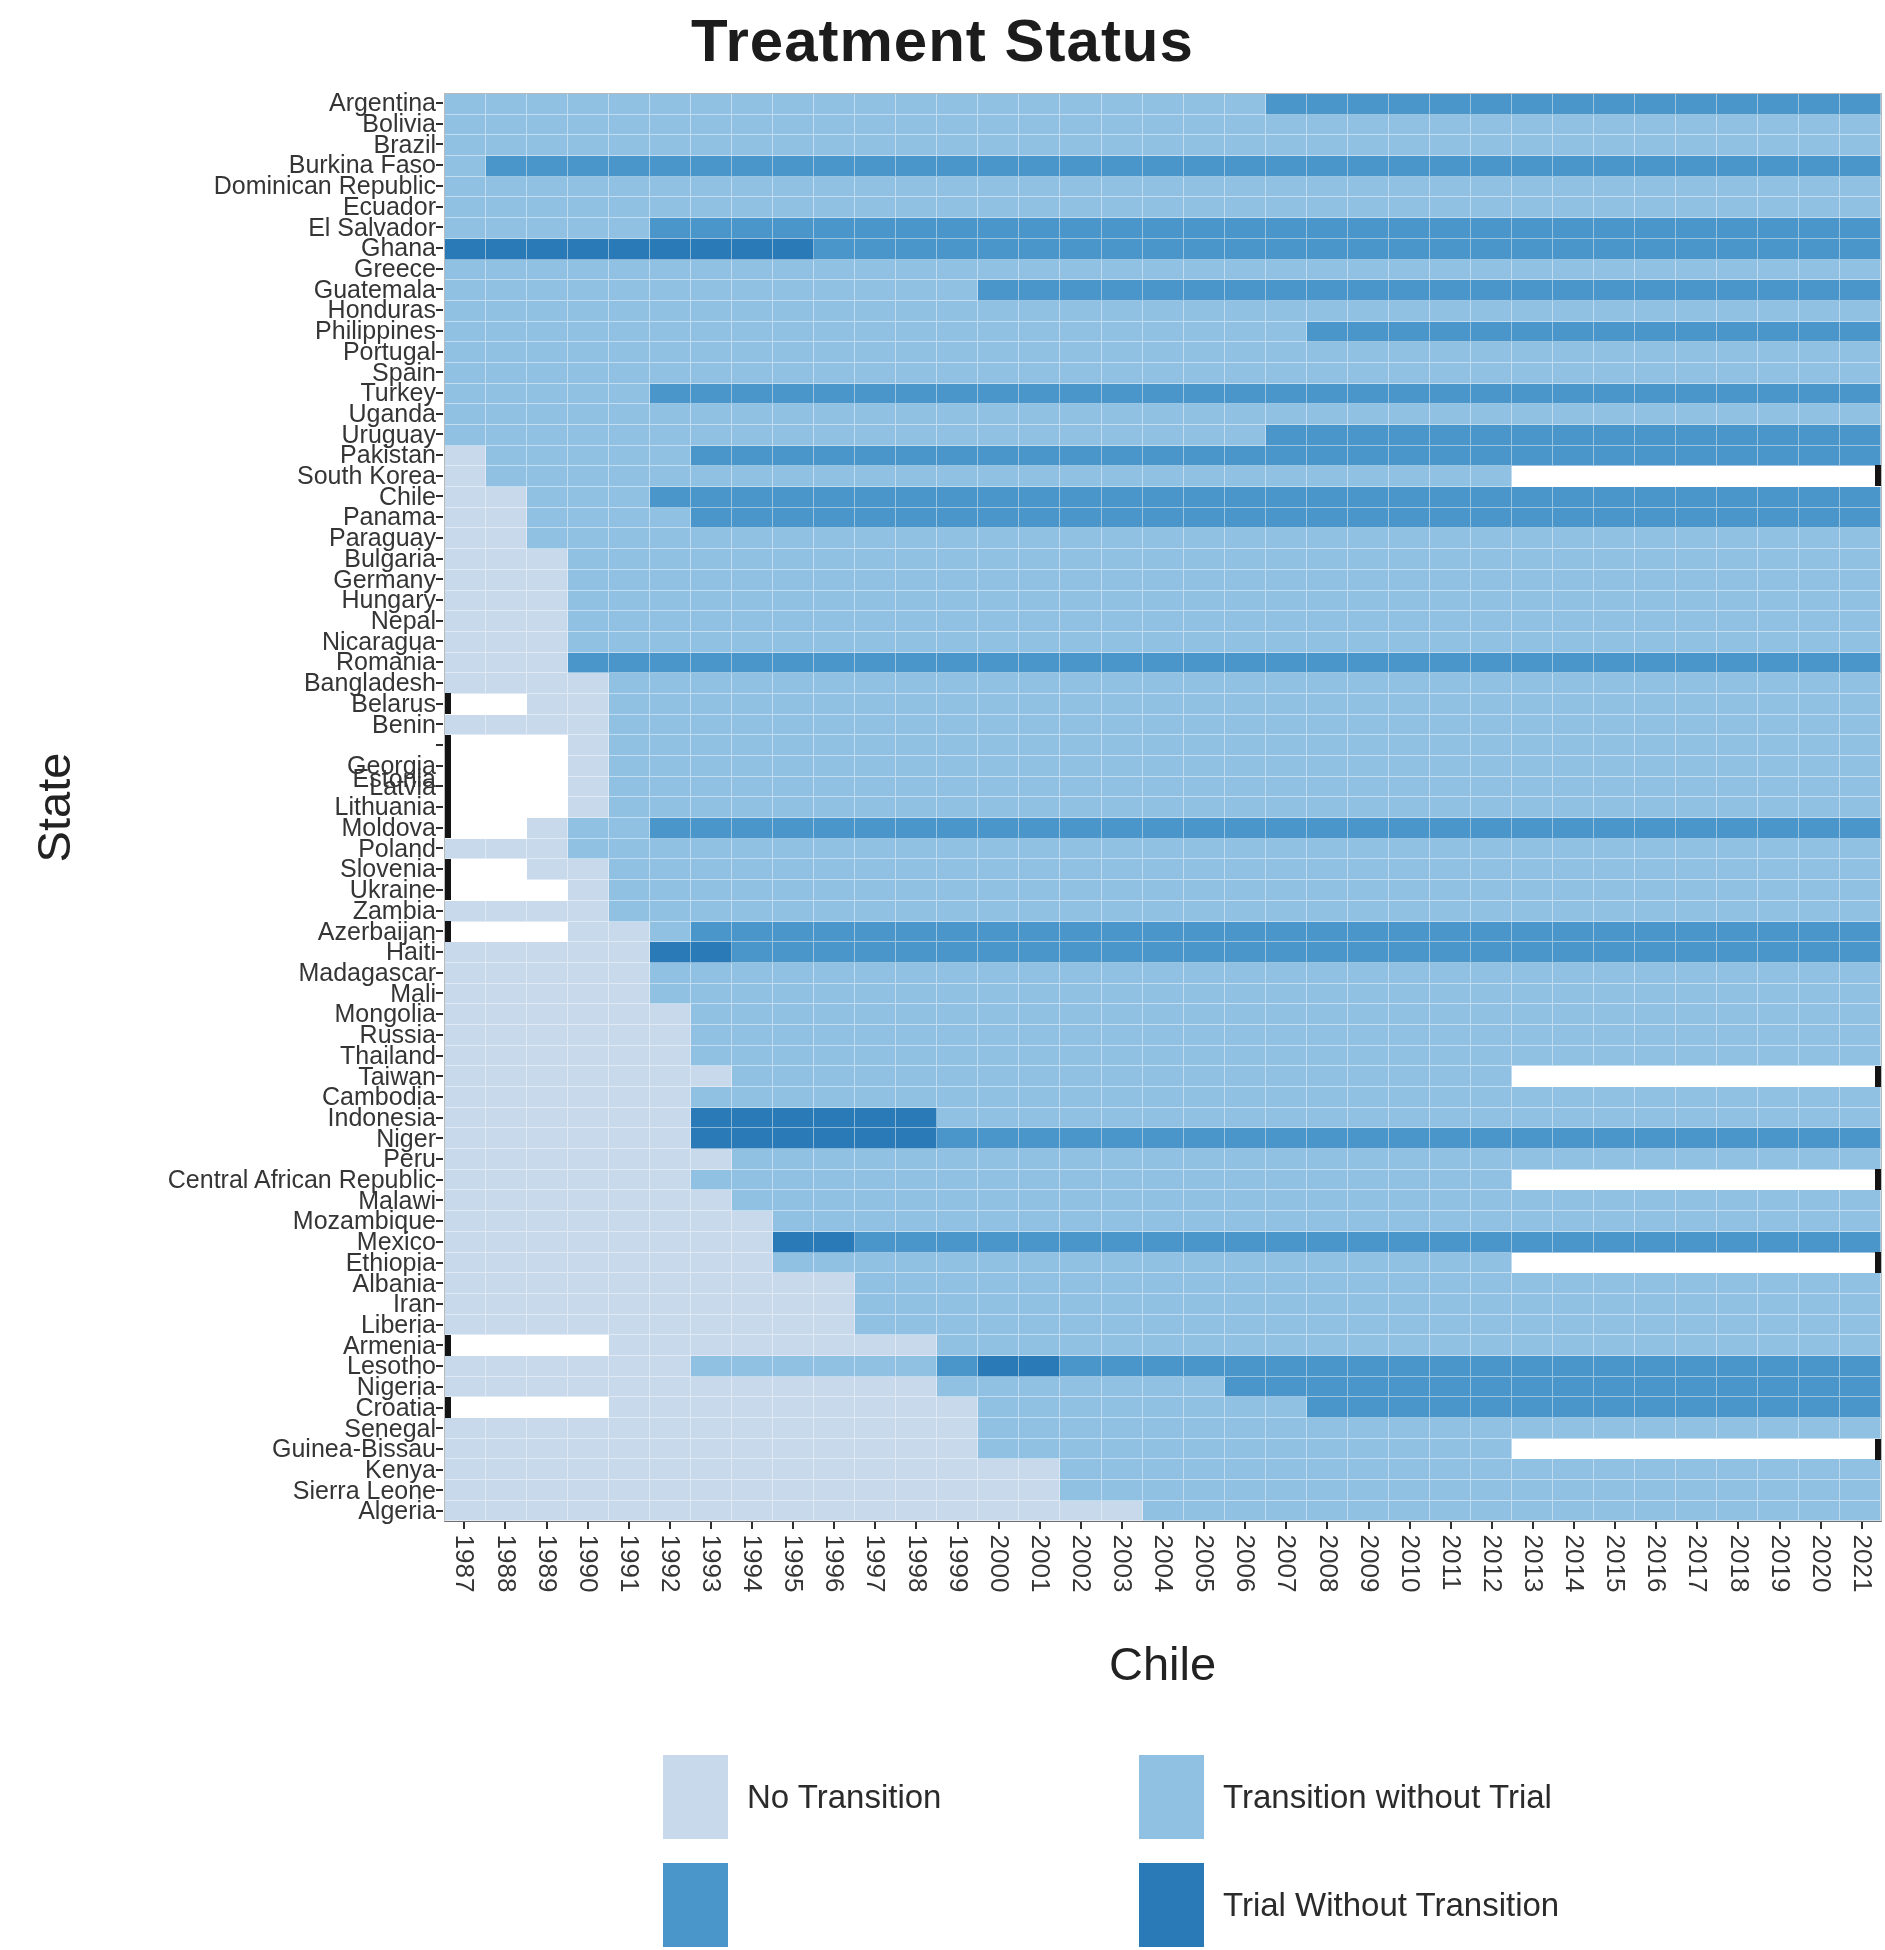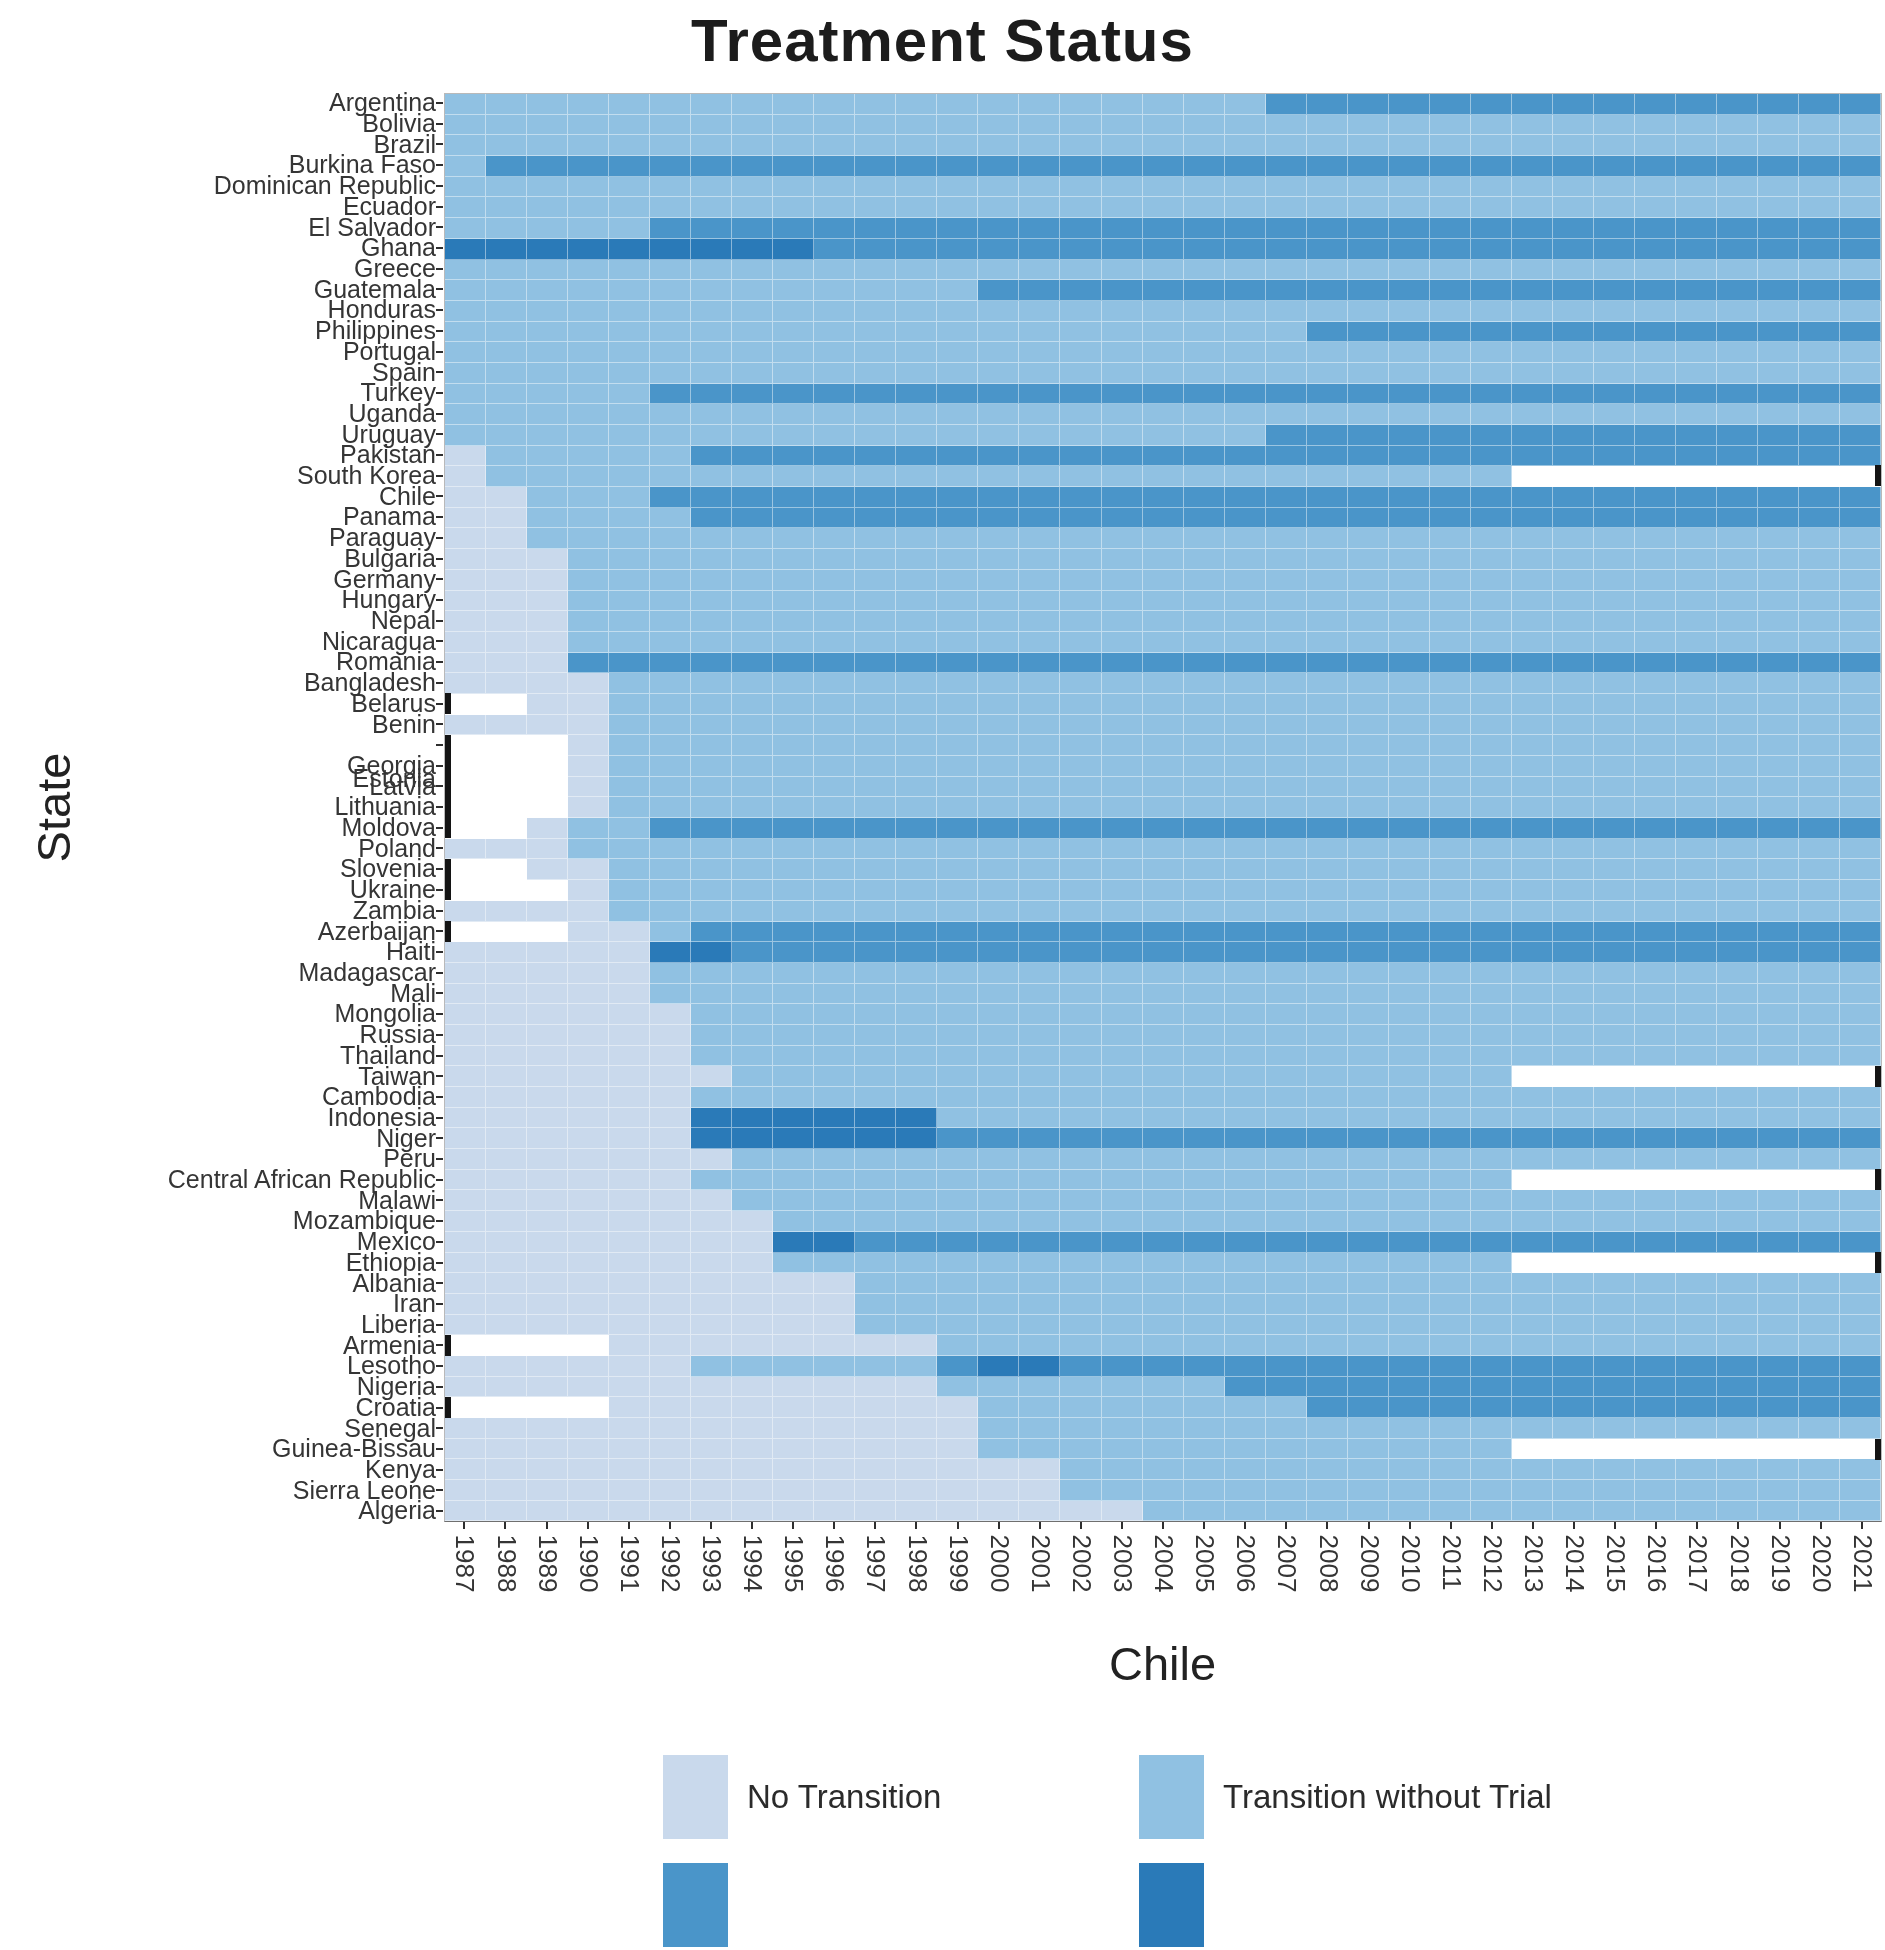--- a/index.html
+++ b/index.html
@@ -2849,14 +2849,15 @@
 <div id="legend">
   <div class="legend-swatch" style="left: 663px; top: 1755px; background: rgb(201, 217, 236);"></div>
   <div class="legend-label" style="left:747px;top:1755px;">No Transition</div>
 
   <div class="legend-swatch" style="left: 1139px; top: 1755px; background: rgb(144, 193, 226);"></div>
   <div class="legend-label" style="left:1223px;top:1755px;">Transition without Trial</div>
 
   <div class="legend-swatch" style="left: 663px; top: 1863px; background: rgb(74, 149, 201);"></div>
 
   <div class="legend-swatch" style="left: 1139px; top: 1863px; background: rgb(42, 122, 184);"></div>
+  <div class="legend-label" style="left:1223px;top:1863px;">Trial Without Transition</div>
 </div>
 
 
 </body></html>

